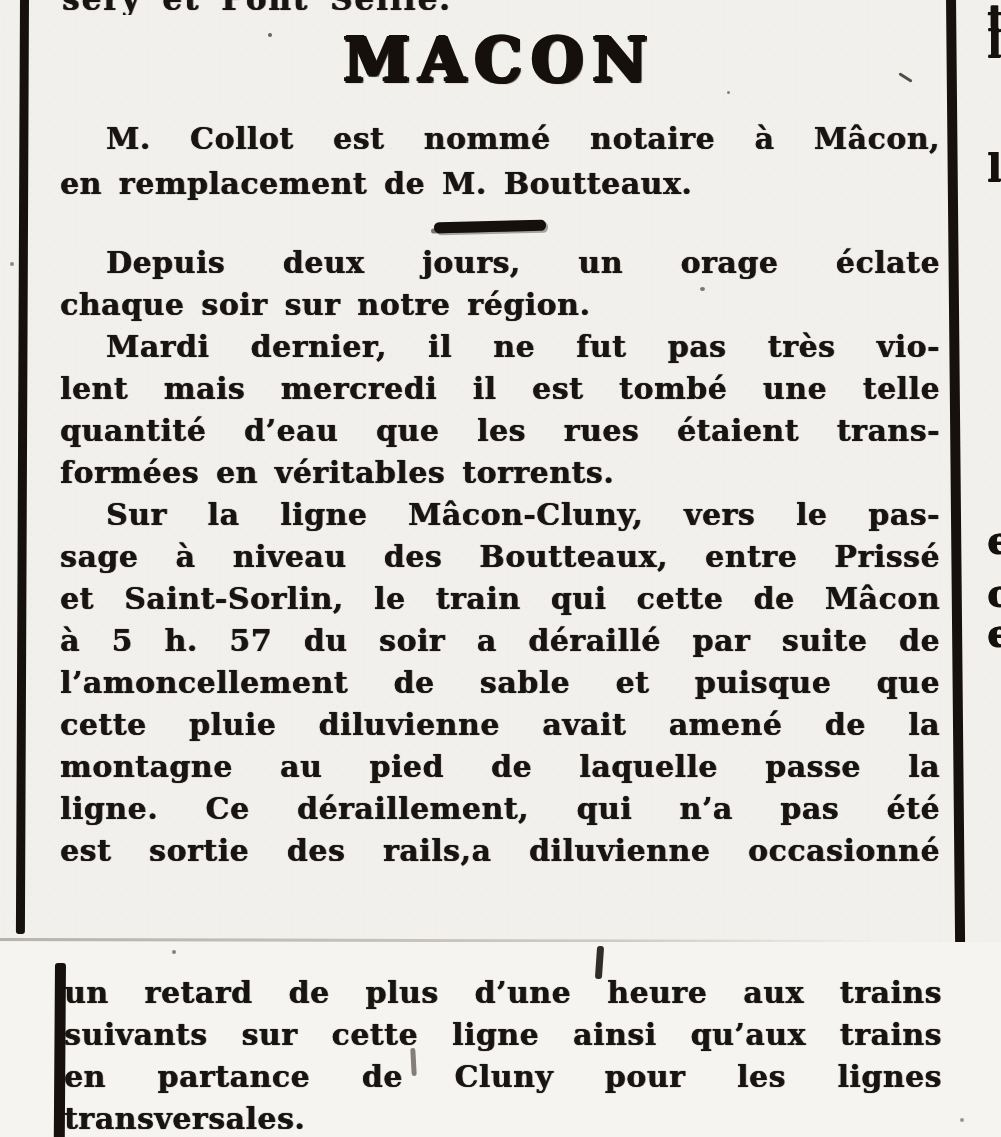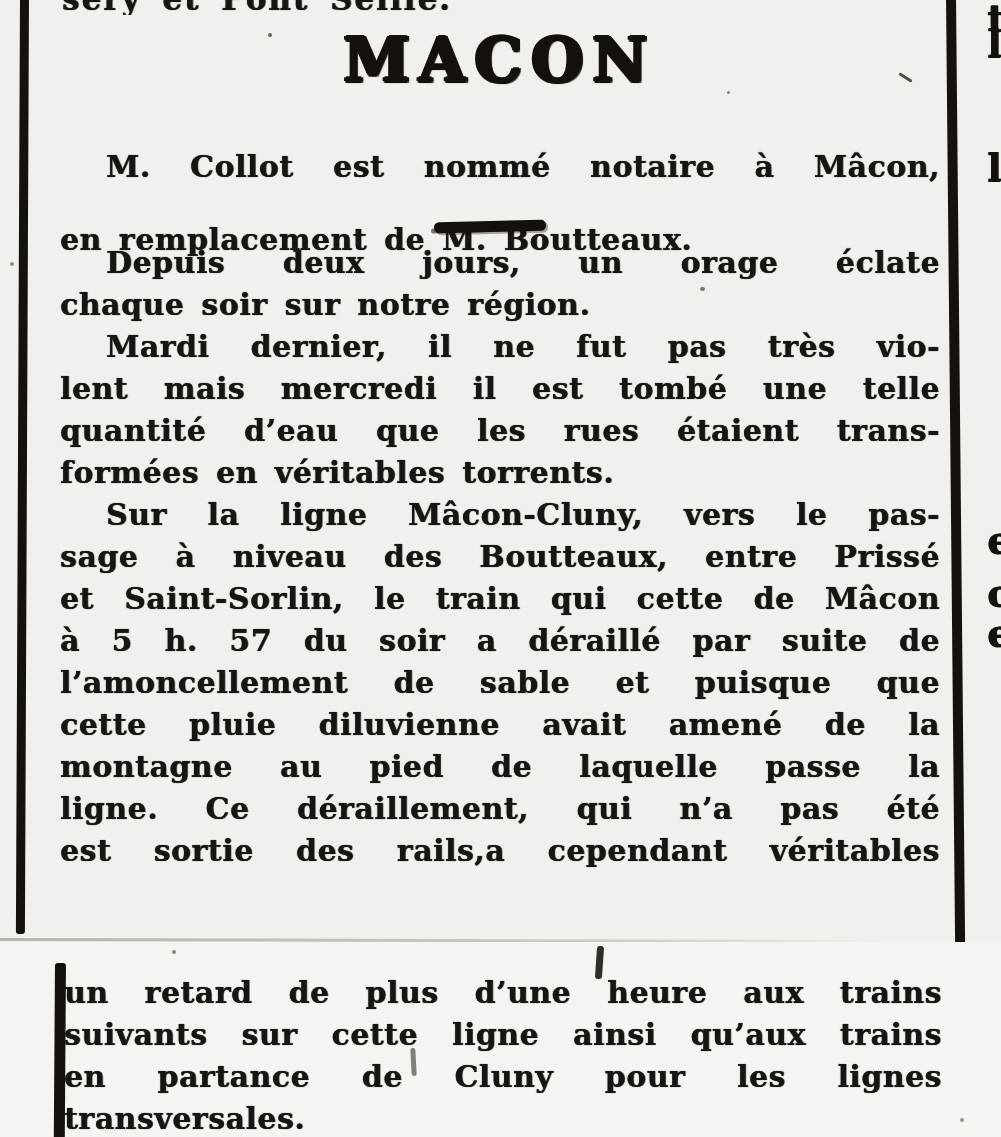--- a/index.html
+++ b/index.html
@@ -27,21 +27,21 @@
     color:#15100c;
     text-shadow:2px 0 0 #15100c,-2px 0 0 #15100c,0 2px 0 #15100c,0 -1px 0 #15100c,2px 2px 1px rgba(21,16,12,.85),-1px 2px 0 rgba(21,16,12,.6);}
   
   .para,.column{position:absolute;left:60px;width:880px;}
   .line{font-weight:bold;font-size:30px;line-height:42px;height:42px;white-space:nowrap;
     word-spacing:6px;letter-spacing:0.5px;
     text-shadow:0 0 1px rgba(24,19,15,.85), 0.7px 0.4px 0 rgba(24,19,15,.5);}
   .jl{white-space:normal;text-align:justify;text-align-last:justify;}
   .ind{text-indent:46px;}
   .intro{top:116px;}
-  .intro .line{line-height:45px;height:45px;margin-top:28px;}
+  .intro .line{line-height:45px;height:45px;}
   .column-top{top:242px;}
   
   .divider{position:absolute;top:221px;left:434px;width:112px;height:11px;background:#15100c;border-radius:5px;
     transform:rotate(-1.4deg);box-shadow:2px 2px 0 rgba(21,16,12,.35), -6px 3px 0 -3px rgba(21,16,12,.55);}
   
   .seam{position:absolute;top:939px;left:0;width:880px;height:3px;background:linear-gradient(to right,#a8a49d,#c6c2ba 70%,transparent);transform:rotate(0.12deg);opacity:.8;}
   .bottom-block{position:absolute;top:942px;left:0;width:1001px;height:195px;background:#f5f4f0;}
   .column-bottom{top:972px;left:64px;width:878px;}
   
   .frag{position:absolute;left:987px;width:14px;overflow:hidden;height:40px;
@@ -96,21 +96,21 @@
     <div class="line">formées en véritables torrents.</div>
 
     <div class="line jl ind">Sur la ligne Mâcon-Cluny, vers le pas-</div>
     <div class="line jl">sage à niveau des Boutteaux, entre Prissé</div>
     <div class="line jl">et Saint-Sorlin, le train qui cette de Mâcon</div>
     <div class="line jl">à 5 h. 57 du soir a déraillé par suite de</div>
     <div class="line jl">l’amoncellement de sable et puisque que</div>
     <div class="line jl">cette pluie diluvienne avait amené de la</div>
     <div class="line jl">montagne au pied de laquelle passe la</div>
     <div class="line jl">ligne. Ce déraillement, qui n’a pas été</div>
-    <div class="line jl">est sortie des rails,a cependant véritables</div>
+    <div class="line jl">est sortie des rails,a diluvienne occasionné</div>
   </div>
 
   <div class="frag frag-1">t</div>
   <div class="frag frag-2">l</div>
   <div class="frag frag-3">l</div>
   <div class="frag frag-4">e</div>
   <div class="frag frag-5">o</div>
   <div class="frag frag-6">e</div>
 
   <div class="seam"></div>

